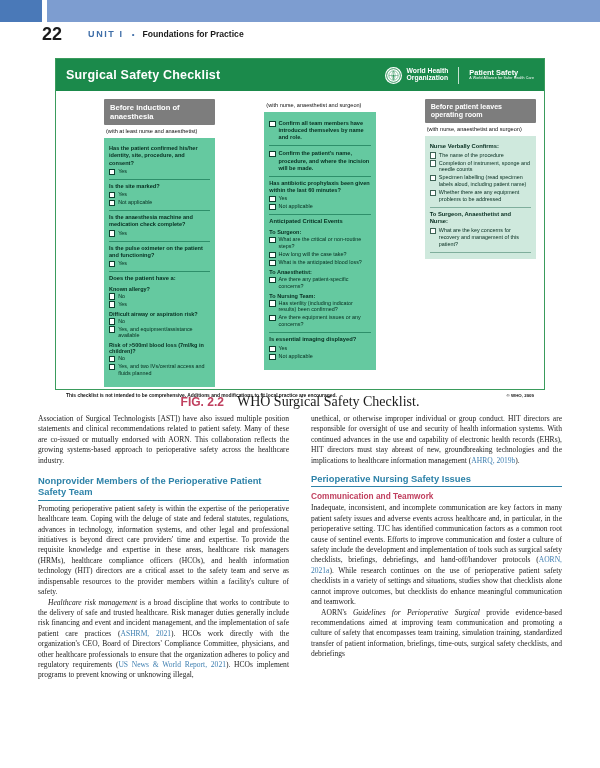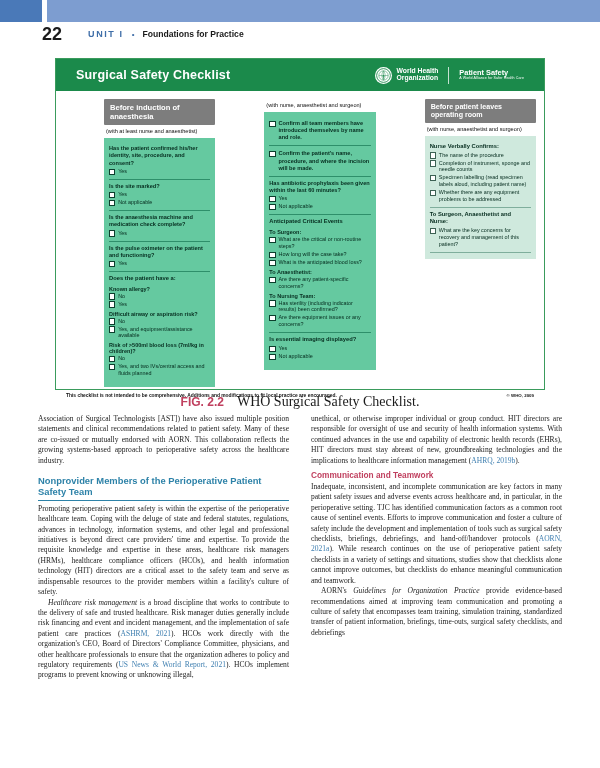--- a/index.html
+++ b/index.html
@@ -24,21 +24,21 @@
   .runhead .unit{font-family:"Liberation Sans",sans-serif;font-weight:bold;
            font-size:9px;color:#3f6ea8;letter-spacing:1.6px;margin-left:18px;}
   .runhead .bullet{font-family:"Liberation Sans",sans-serif;font-size:8px;color:#3f6ea8;}
   .runhead .rhtitle{font-family:"Liberation Sans",sans-serif;font-weight:bold;
            font-size:8.6px;color:#1a1a1a;}
 
   
   .figure{position:absolute;left:55px;top:58px;width:490px;height:332px;
           background:#ffffff;border:1px solid #3a9b5c;box-sizing:border-box;}
   .fig-head{height:32px;background:#1b8a4b;display:flex;align-items:center;
-            justify-content:space-between;padding:0 20px;box-sizing:border-box;}
+            justify-content:space-between;padding:0 10px;box-sizing:border-box;}
   .fig-head .title{font-family:"Liberation Sans",sans-serif;font-weight:bold;
             font-size:12.5px;color:#ffffff;letter-spacing:.2px;}
   .who-lock{display:flex;align-items:center;gap:5px;}
   .who-emblem{width:17px;height:17px;border-radius:50%;background:#ffffff;
             display:flex;align-items:center;justify-content:center;}
   .who-emblem svg{display:block;}
   .who-text{line-height:1.02;}
   .who-text .l1,.who-text .l2{font-family:"Liberation Sans",sans-serif;font-weight:bold;
             font-size:6.8px;color:#ffffff;display:block;}
   .who-div{width:1px;height:17px;background:rgba(255,255,255,.75);margin:0 5px;}
@@ -359,18 +359,19 @@
 
   <div class="bcol">
     <p class="tx">Association of Surgical Technologists [AST]) have also issued multiple position statements and clinical recommendations related to patient safety. Many of these are co-issued or mutually endorsed with AORN. This collaboration reflects the growing systems-based approach to perioperative safety across the healthcare industry.</p>
     <h2 class="h-blue">Nonprovider Members of the Perioperative Patient Safety Team</h2>
     <p class="tx">Promoting perioperative patient safety is within the expertise of the perioperative healthcare team. Coping with the deluge of state and federal statutes, regulations, advances in technology, information systems, and other legal and professional initiatives is beyond direct care providers' time and expertise. To provide the requisite knowledge and expertise in these areas, healthcare risk managers (HRMs), healthcare compliance officers (HCOs), and health information technology (HIT) directors are a critical asset to the safety team and serve as indispensable resources to the provider members within a facility's culture of safety.</p>
     <p class="tx ind"><span class="ital">Healthcare risk management</span><span> is a broad discipline that works to contribute to the delivery of safe and trusted healthcare. Risk manager duties generally include risk financing and event and incident management, and the implementation of safe patient care practices (</span><span class="ref">ASHRM, 2021</span><span>). HCOs work directly with the organization's CEO, Board of Directors' Compliance Committee, physicians, and other healthcare professionals to ensure that the organization adheres to policy and regulatory requirements (</span><span class="ref">US News &amp; World Report, 2021</span><span>). HCOs implement programs to prevent knowing or unknowing illegal,</span></p>
   </div>
 
   <div class="bcol">
     <p class="tx"><span>unethical, or otherwise improper individual or group conduct. HIT directors are responsible for oversight of use and security of health information systems. With continued advances in the use and capability of electronic health records (EHRs), HIT directors must stay abreast of new, groundbreaking technologies and the implications to healthcare information management (</span><span class="ref">AHRQ, 2019b</span><span>).</span></p>
+    <h2 class="h-blue tight">Perioperative Nursing Safety Issues</h2>
     <h3 class="h-pink">Communication and Teamwork</h3>
     <p class="tx"><span>Inadequate, inconsistent, and incomplete communication are key factors in many patient safety issues and adverse events across healthcare and, in particular, in the perioperative setting. TJC has identified communication factors as a common root cause of sentinel events. Efforts to improve communication and foster a culture of safety include the development and implementation of tools such as surgical safety checklists, briefings, debriefings, and hand-off/handover protocols (</span><span class="ref">AORN, 2021a</span><span>). While research continues on the use of perioperative patient safety checklists in a variety of settings and situations, studies show that checklists alone cannot improve outcomes, but checklists do enhance meaningful communication and teamwork.</span></p>
-    <p class="tx ind"><span>AORN's </span><span class="ital">Guidelines for Organization Practice</span><span> provide evidence-based recommendations aimed at improving team communication and promoting a culture of safety that encompasses team training, simulation training, standardized transfer of patient information, briefings, time-outs, surgical safety checklists, and debriefings</span></p>
+    <p class="tx ind"><span>AORN's </span><span class="ital">Guidelines for Perioperative Surgical</span><span> provide evidence-based recommendations aimed at improving team communication and promoting a culture of safety that encompasses team training, simulation training, standardized transfer of patient information, briefings, time-outs, surgical safety checklists, and debriefings</span></p>
   </div>
 
 </div>
 
 </body></html>

